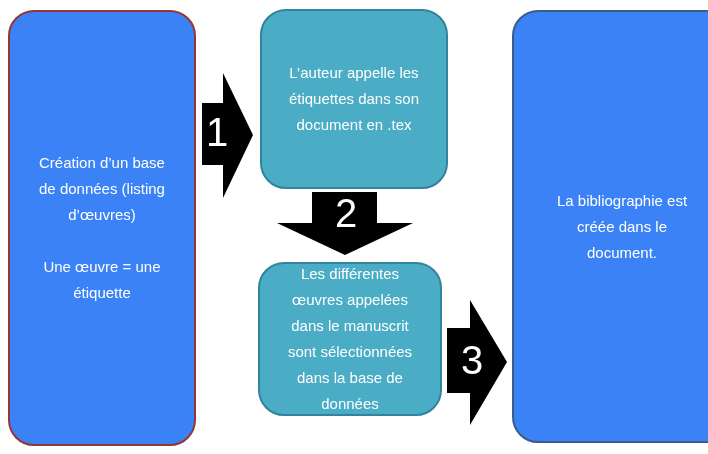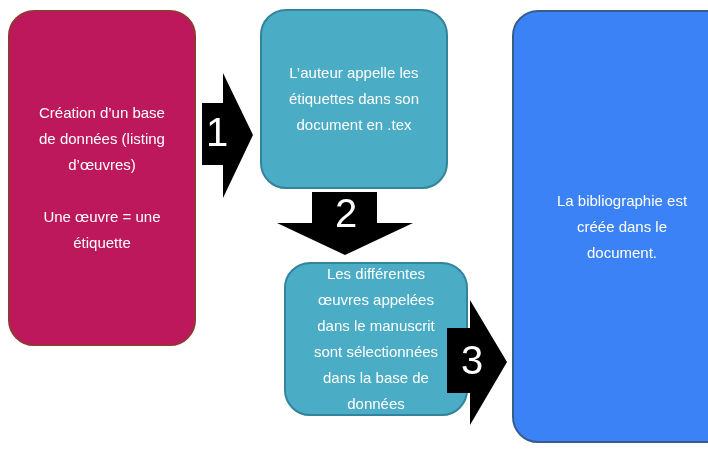--- a/index.html
+++ b/index.html
@@ -26,30 +26,30 @@
   }
   .box-text {
     white-space: pre-line;
     text-align: center;
     color: #ffffff;
     font-size: 15px;
     line-height: 26px;
     width: 92%;
   }
   .box-red {
-    left: 8px; top: 10px; width: 188px; height: 336px;
-    background: #be185d; border-color: #943634;
+    left: 8px; top: 10px; width: 188px; height: 436px;
+    background: #3b82f6; border-color: #943634;
   }
   .box-teal-1 {
     left: 260px; top: 9px; width: 188px; height: 180px;
     background: #4BACC6; border-color: #31849B;
   }
   .box-teal-2 {
     left: 258px; top: 262px; width: 184px; height: 154px;
-    background: #4BACC6; border-color: #31849B; margin-left: 26px;
+    background: #4BACC6; border-color: #31849B;
   }
   .box-blue {
     left: 512px; top: 10px; width: 220px; height: 433px;
     background: #3b82f6; border-color: #385D8A;
   }
   .arrow {
     position: absolute;
     display: block;
   }
   .arrow polygon { fill: #000000; }

